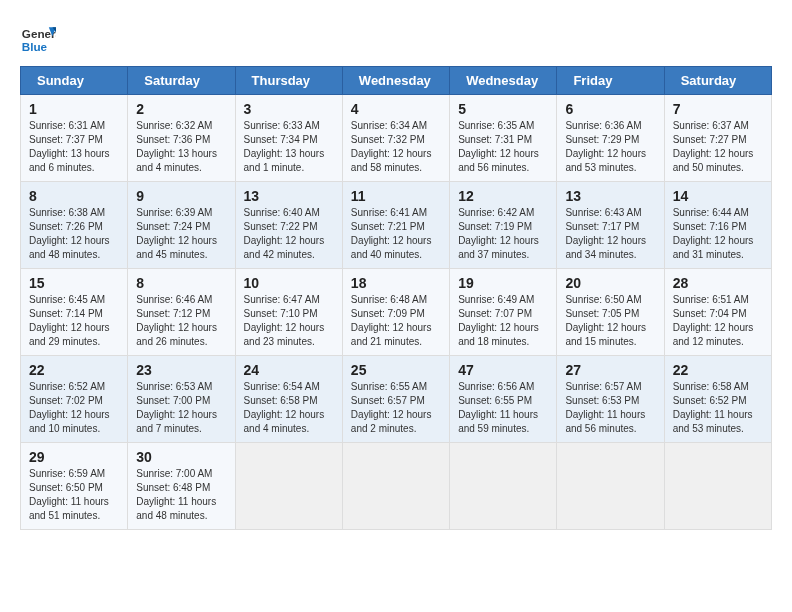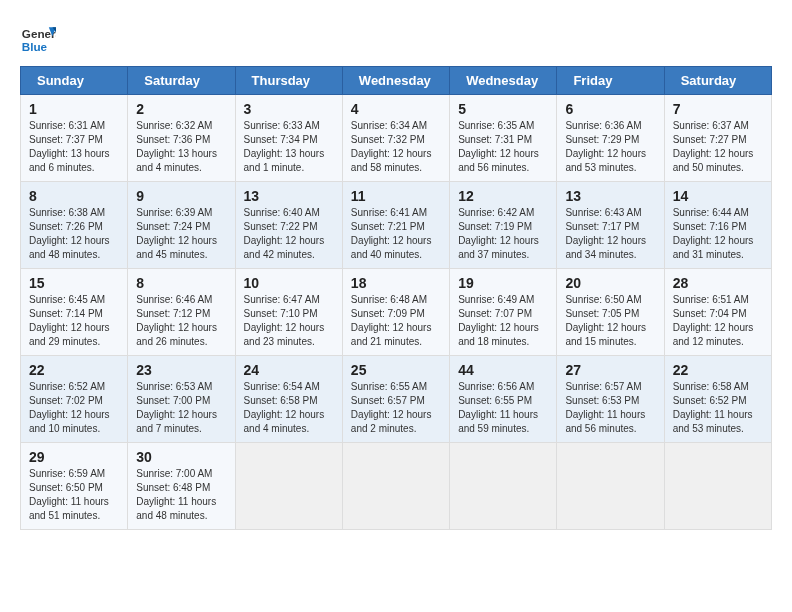--- a/index.html
+++ b/index.html
@@ -215,21 +215,21 @@
         </td>
         <td>
           <span class="day-num">24</span>
           <div class="cell-info">Sunrise: 6:54 AM<br>Sunset: 6:58 PM<br>Daylight: 12 hours<br>and 4 minutes.</div>
         </td>
         <td>
           <span class="day-num">25</span>
           <div class="cell-info">Sunrise: 6:55 AM<br>Sunset: 6:57 PM<br>Daylight: 12 hours<br>and 2 minutes.</div>
         </td>
         <td>
-          <span class="day-num">44</span>
+          <span class="day-num">47</span>
           <div class="cell-info">Sunrise: 6:56 AM<br>Sunset: 6:55 PM<br>Daylight: 11 hours<br>and 59 minutes.</div>
         </td>
         <td>
           <span class="day-num">27</span>
           <div class="cell-info">Sunrise: 6:57 AM<br>Sunset: 6:53 PM<br>Daylight: 11 hours<br>and 56 minutes.</div>
         </td>
         <td>
           <span class="day-num">22</span>
           <div class="cell-info">Sunrise: 6:58 AM<br>Sunset: 6:52 PM<br>Daylight: 11 hours<br>and 53 minutes.</div>
         </td>

